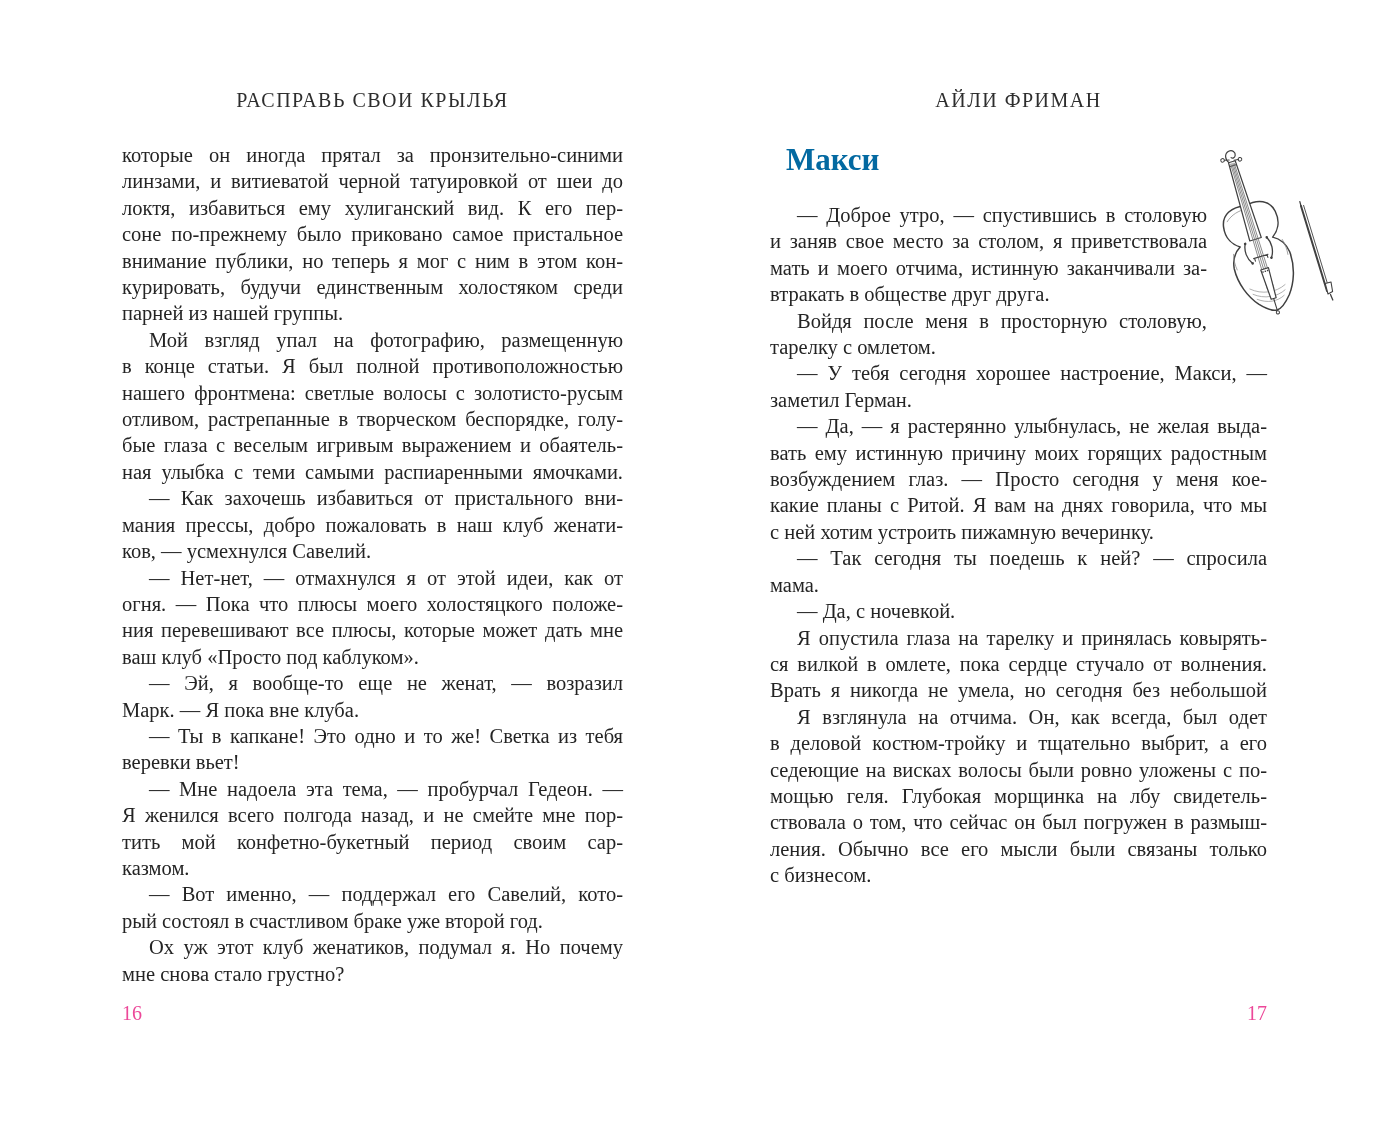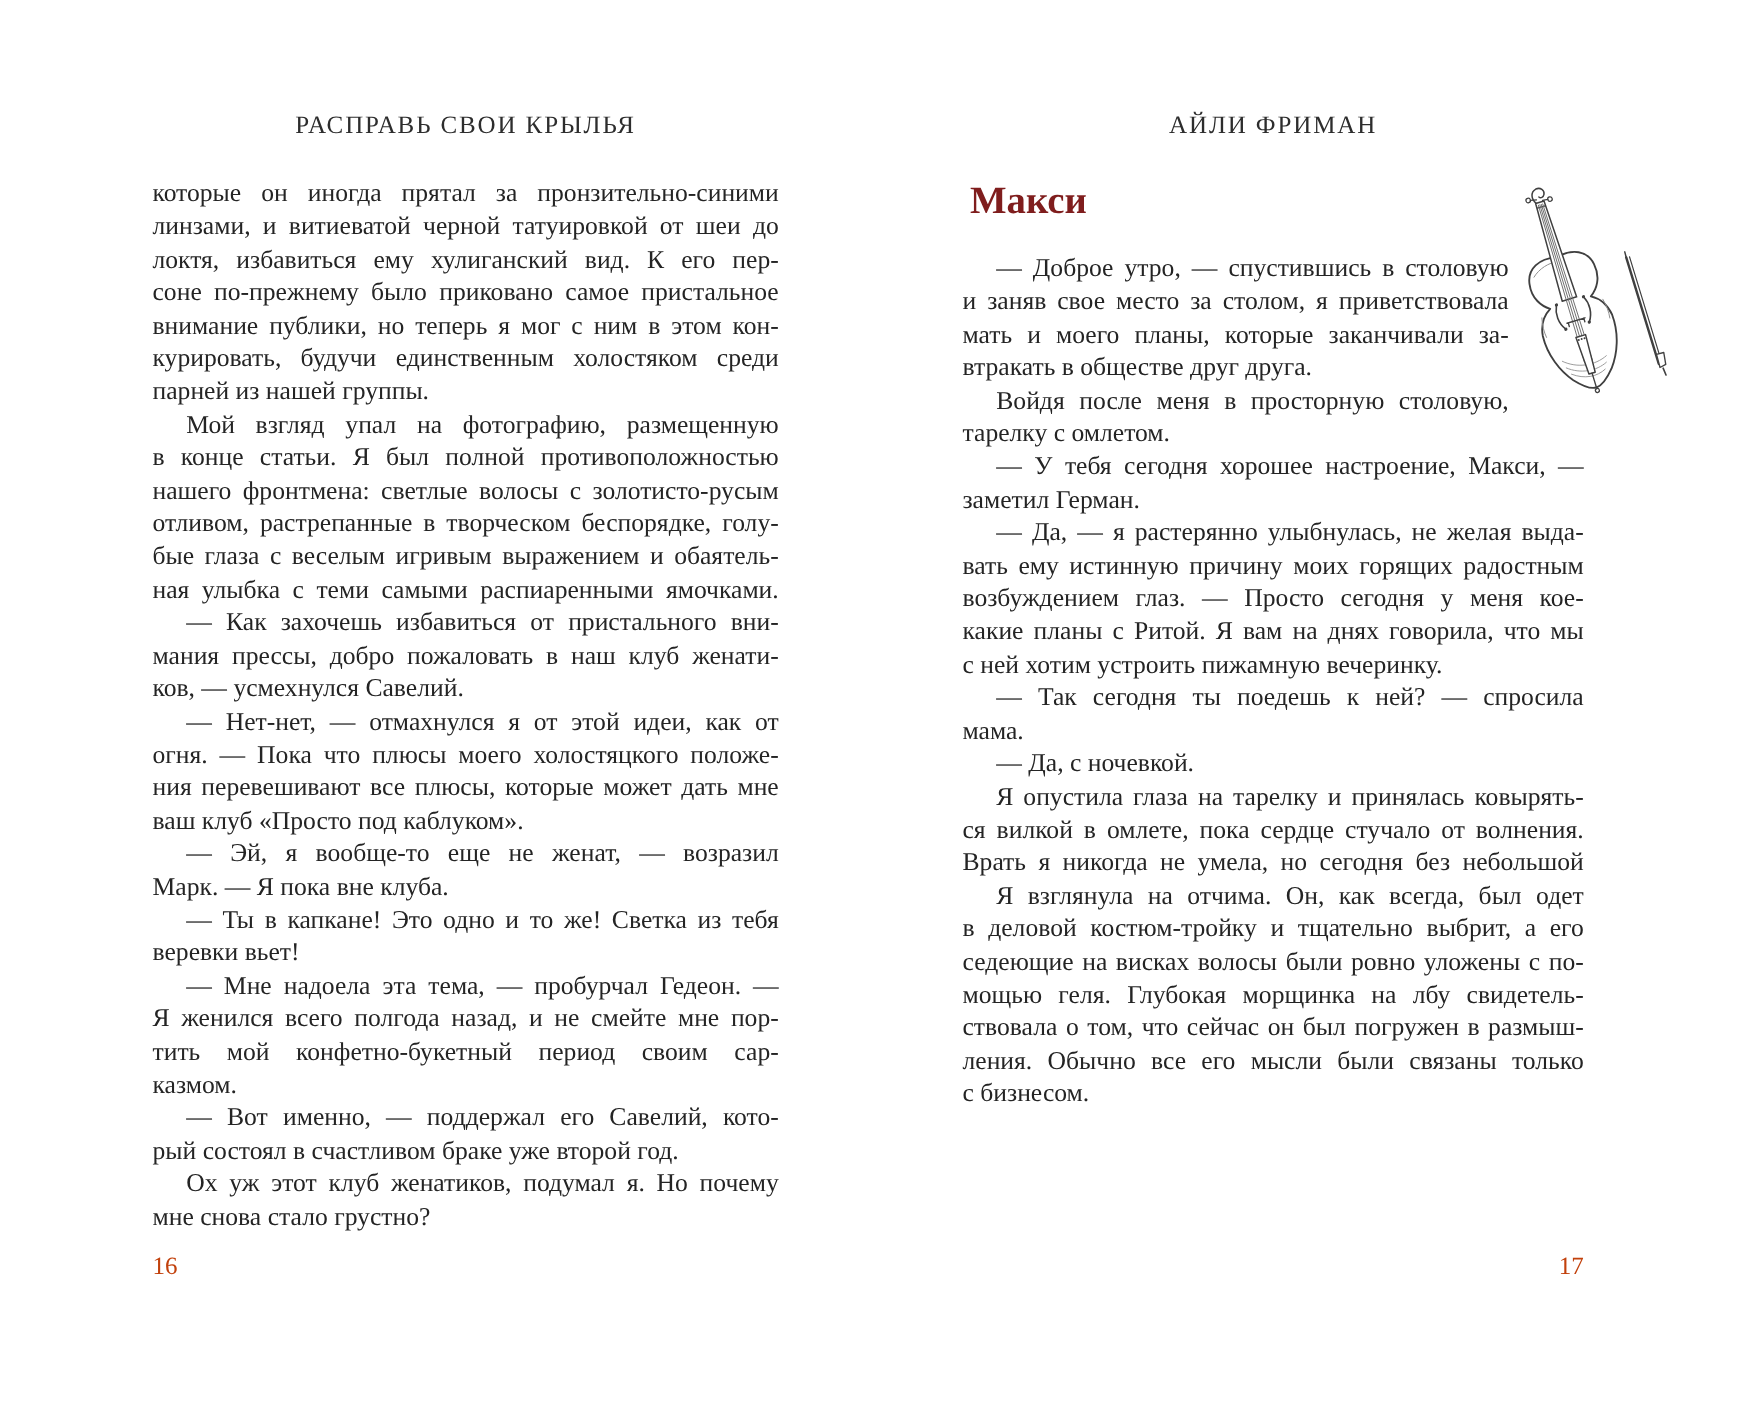--- a/index.html
+++ b/index.html
@@ -32,36 +32,36 @@
     text-align: justify;
     text-align-last: justify;
   }
   .line.last { text-align-last: left; }
   .line.indent { padding-left: 27px; }
 
   .chapter-title {
     font-size: 31px;
     font-weight: bold;
     line-height: 36px;
-    margin: 0 0 24px 6px;
-    color: #7f1d1d;
+    margin: 0 0 24px 16px;
+    color: #0369a1;
     text-align: left;
     text-align-last: left;
   }
 
   .violin-float {
     float: right;
     width: 60px; height: 198px;
     position: relative;
   }
   .violin-float svg { position: absolute; left: 0; top: 2px; }
 
   .page-number {
     position: absolute; top: 1002px;
-    font-size: 20px; color: #c2410c;
+    font-size: 20px; color: #ec4899;
   }
   .page.left  .page-number { left: 0; }
   .page.right .page-number { right: 0; }
 </style>
 </head>
 <body>
 
 <div class="page left">
   <div class="running-head">РАСПРАВЬ СВОИ КРЫЛЬЯ</div>
   <div class="body-text" id="left-text">
@@ -174,21 +174,21 @@
             <path d="M118.2,139.5 L124,138 L125.6,147.5 L121,150 Z" fill="#ffffff" stroke-width="1.1"></path>
             <line x1="123.5" y1="150.5" x2="125.8" y2="156" stroke-width="1.3"></line>
           </g>
         </g>
       </svg>
     </div>
     <div class="chapter-title line">Макси</div>
   <div class="para">
         <div class="line indent">— Доброе утро, — спустившись в столовую</div>
         <div class="line">и заняв свое место за столом, я приветствовала</div>
-        <div class="line">мать и моего планы, которые заканчивали за-</div>
+        <div class="line">мать и моего отчима, истинную заканчивали за-</div>
         <div class="line last">втракать в обществе друг друга.</div>
       </div>
       <div class="para">
         <div class="line indent">Войдя после меня в просторную столовую,</div>
         <div class="line last">тарелку с омлетом.</div>
       </div>
       <div class="para">
         <div class="line indent">— У тебя сегодня хорошее настроение, Макси, —</div>
         <div class="line last">заметил Герман.</div>
       </div>

